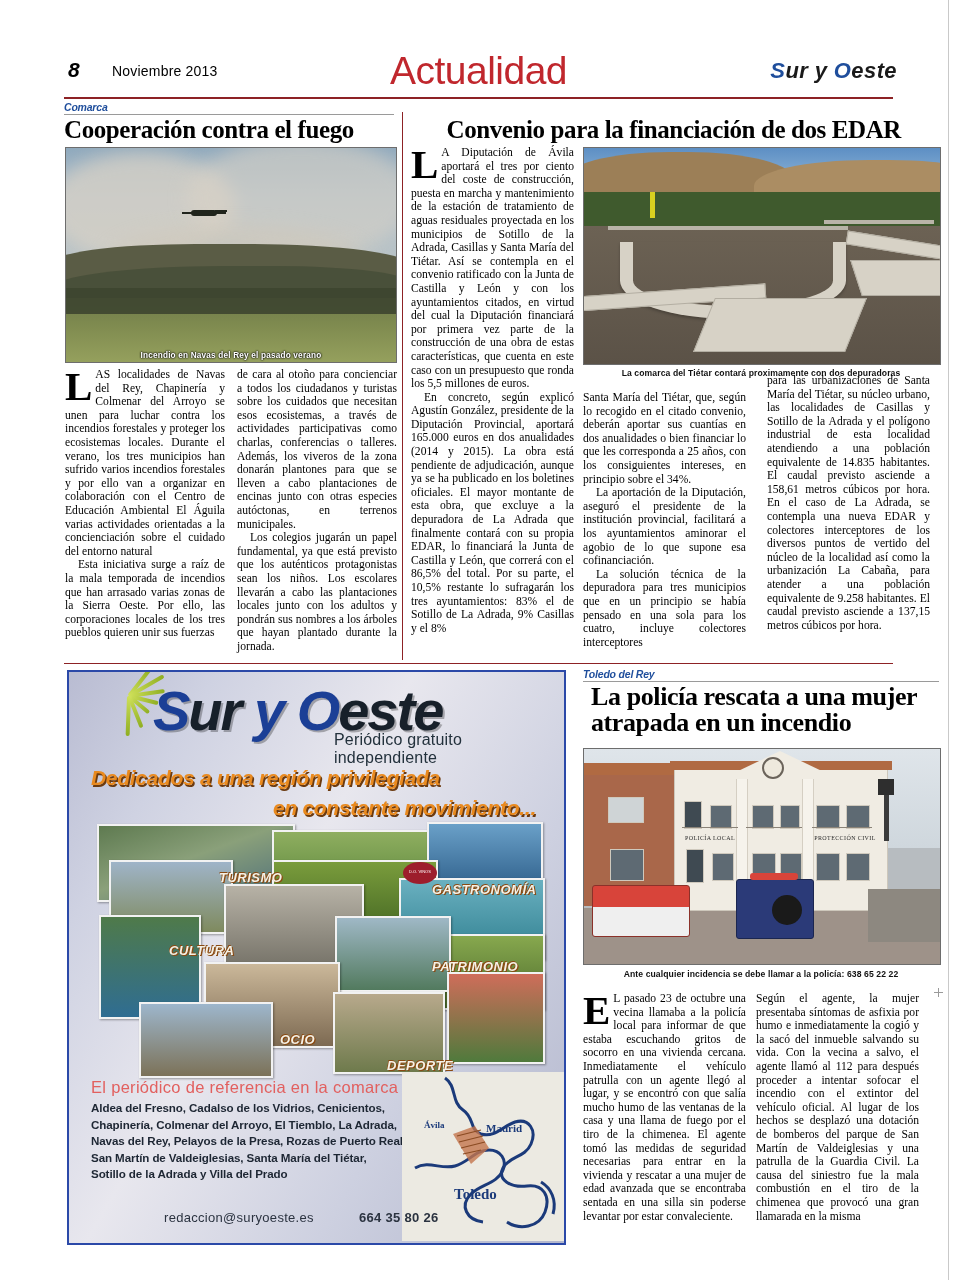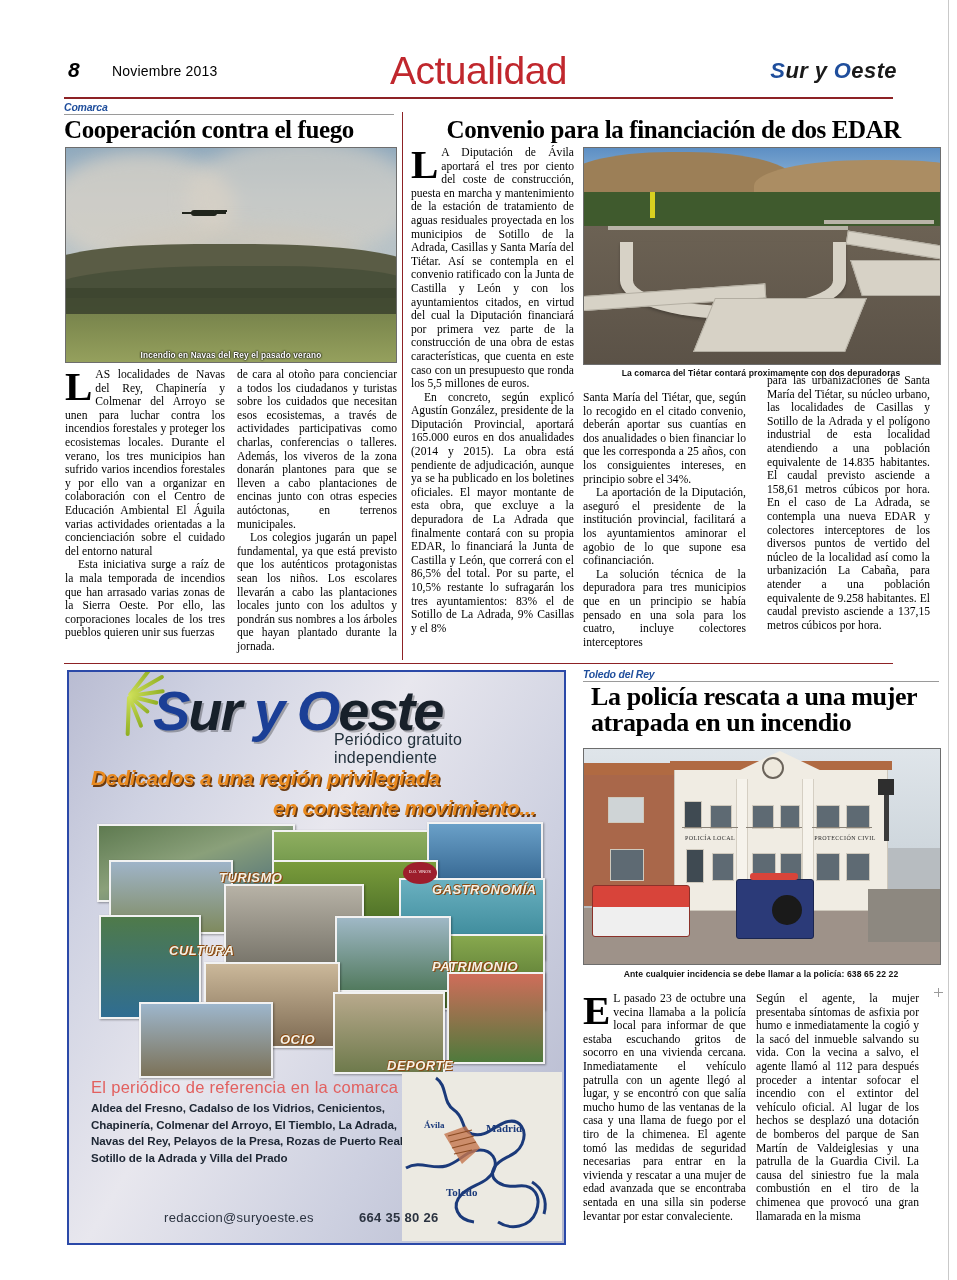--- a/index.html
+++ b/index.html
@@ -303,33 +303,34 @@
     <div class="ad-cat" style="left:363px;top:269px;">PATRIMONIO</div>
     <div class="ad-cat" style="left:211px;top:342px;">OCIO</div>
     <div class="ad-cat" style="left:318px;top:368px;">DEPORTE</div>
 
     <div class="ad-ref" style="left:22px;top:406px;">El periódico de referencia en la comarca</div>
 
     <div class="ad-towns" style="left:22px;top:428px;width:360px;">
       <div>Aldea del Fresno, Cadalso de los Vidrios, Cenicientos,</div>
       <div>Chapinería, Colmenar del Arroyo, El Tiemblo, La Adrada,</div>
       <div>Navas del Rey, Pelayos de la Presa, Rozas de Puerto Real,</div>
+      <div>San Martín de Valdeiglesias, Santa María del Tiétar,</div>
       <div>Sotillo de la Adrada y Villa del Prado</div>
     </div>
 
-    <div class="ad-map" style="left:333px;top:400px;width:160px;height:169px;background:#eceae2;border:none;">
+    <div class="ad-map" style="left:333px;top:400px;width:160px;height:169px;background:#eceae2;border:none;padding-left:9px;">
       <svg width="160" height="169" viewBox="0 0 160 169">
         <path d="M34 6 C46 14, 40 30, 52 38 C64 46, 58 58, 70 62 C84 66, 92 54, 104 50 C118 46, 126 58, 120 72 C114 86, 98 84, 92 96 C86 108, 100 116, 116 114 C132 112, 140 124, 134 140 C128 156, 108 158, 96 150" fill="none" stroke="#1b3a7a" stroke-width="3"></path>
         <path d="M4 96 C18 88, 30 98, 44 94 C58 90, 64 78, 78 78 C90 78, 96 88, 92 98 C86 112, 70 112, 60 122 C48 134, 56 148, 72 150" fill="none" stroke="#1b3a7a" stroke-width="3"></path>
         <path d="M42 62 L64 54 L78 76 L60 92 Z" fill="#c4764d" opacity=".8"></path>
         <path d="M46 64 L70 58 M48 70 L72 64 M50 76 L74 70 M52 82 L70 78" stroke="#8a4a22" stroke-width="1.2" fill="none"></path>
         <path d="M130 110 C140 116, 146 128, 142 142" fill="none" stroke="#1b3a7a" stroke-width="3"></path>
       </svg>
       <div class="ad-map-label" style="left:22px;top:48px;">Ávila</div>
       <div class="ad-map-label" style="left:84px;top:50px;font-size:11px;">Madrid</div>
-      <div class="ad-map-label" style="left:44px;top:114px;font-size:11px;text-align:center;">Toledo</div>
+      <div class="ad-map-label" style="left:52px;top:114px;font-size:15px;text-align:center;">Toledo</div>
     </div>
 
     <div class="ad-contact" style="left:95px;top:538px;">redaccion@suryoeste.es</div>
     <div class="ad-contact" style="left:290px;top:538px;font-weight:bold;">664 35 80 26</div>
   </div>
 
 </div>
 
 </body></html>

